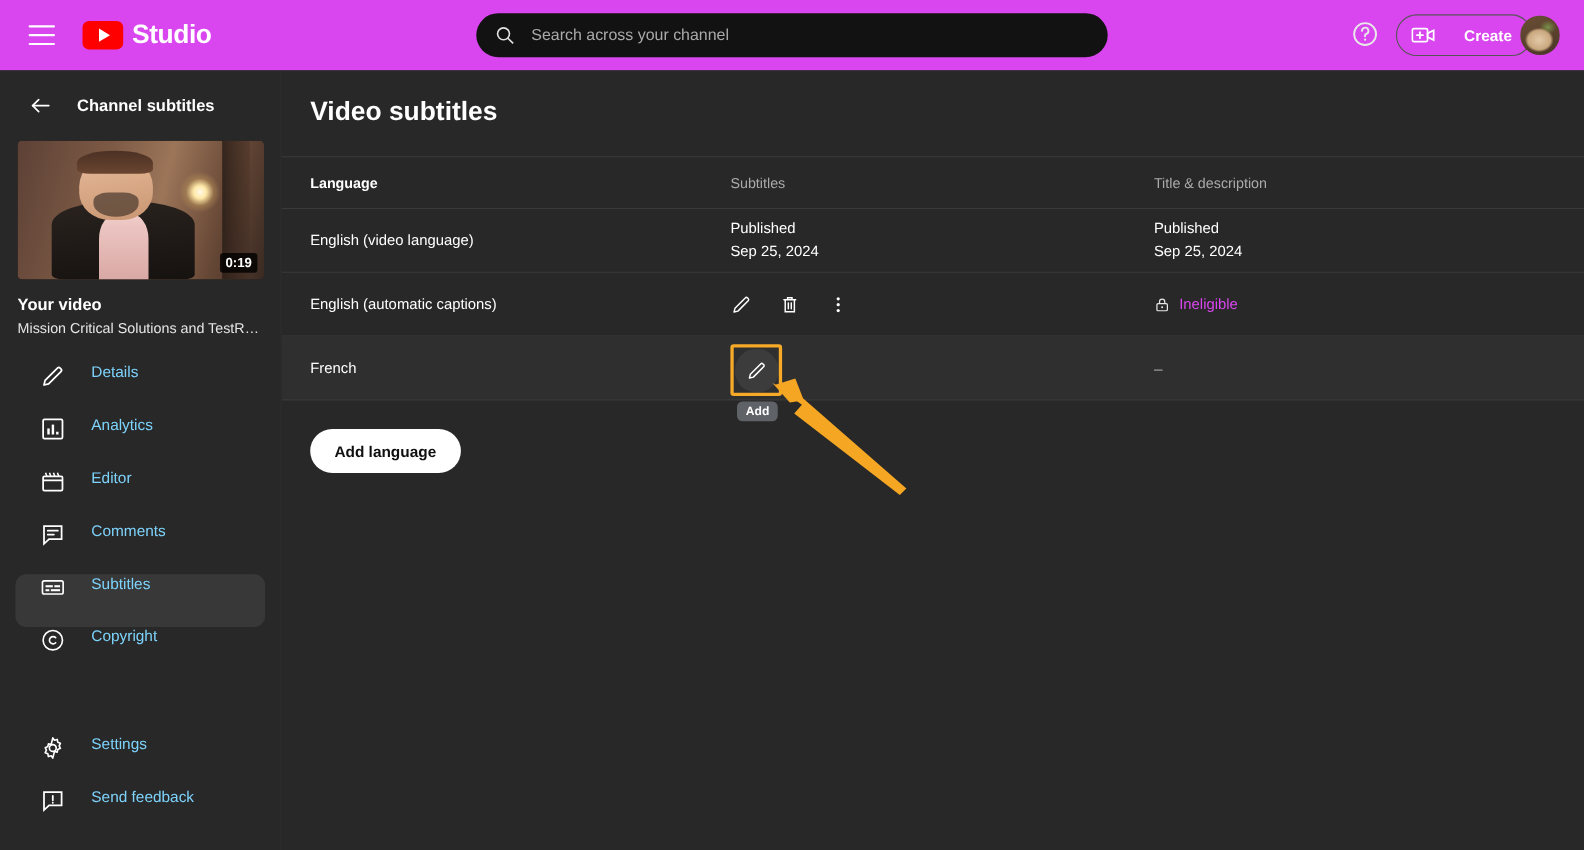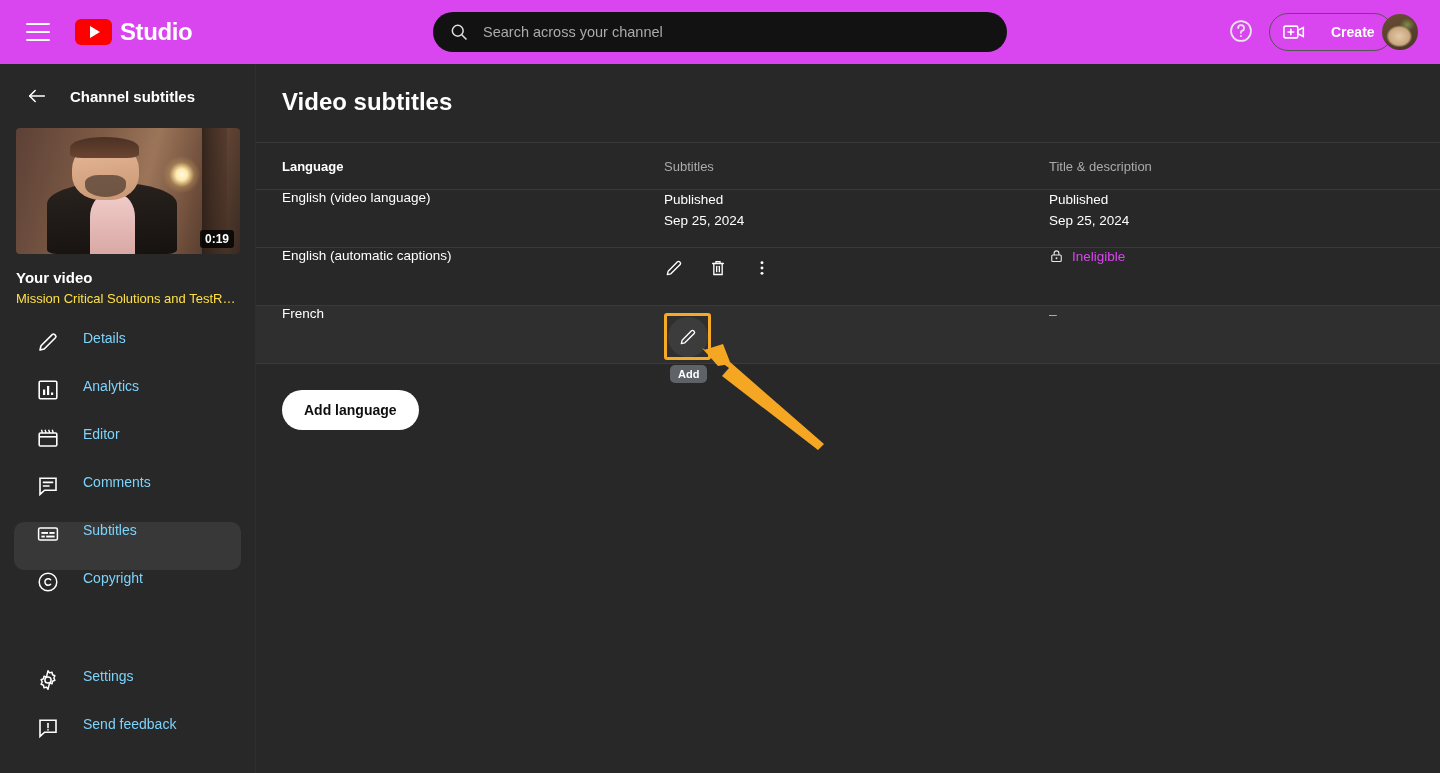--- a/index.html
+++ b/index.html
@@ -127,21 +127,21 @@
   }
   .duration {
     position: absolute; right: 6px; bottom: 6px;
     background: rgba(0,0,0,0.8); color: #fff;
     font-size: 12px; font-weight: bold; padding: 2px 5px; border-radius: 3px;
   }
   .vid-title {
     margin: 15px 16px 0 16px; font-size: 15px; font-weight: bold; color: #fff;
   }
   .vid-sub {
-    margin: 5px 16px 0 16px; font-size: 13px; color: #fde047;
+    margin: 5px 16px 0 16px; font-size: 13px; color: #e5e5e5;
     white-space: nowrap; overflow: hidden; text-overflow: ellipsis;
   }
   .nav { margin-top: 24px; }
   .nav-item {
     display: flex; height: 48px;
     margin: 0 14px; padding-left: 22px; border-radius: 10px;
     cursor: pointer; color: #7dd3fc;
   }
   .nav-item.active { background: #383838; }
   .nav-item .ic { width: 24px; height: 24px; flex: none; }
@@ -160,21 +160,21 @@
   .table { margin-top: 26px; width: 1184px; }
   .thead {
     display: flex; align-items: center; height: 48px;
     border-top: 1px solid #3a3a3a; border-bottom: 1px solid #3a3a3a;
   }
   .th { font-size: 13px; }
   .th.lang { width: 408px; padding-left: 26px; color: #fff; font-weight: bold; }
   .th.subs { width: 385px; color: #aaa; }
   .th.title { flex: 1; color: #aaa; }
   .trow {
-    display: flex; align-items: flex-start; min-height: 58px;
+    display: flex; align-items: center; min-height: 58px;
     border-bottom: 1px solid #3a3a3a;
   }
   .trow.hover { background: #2f2f2f; }
   .td { font-size: 13.5px; color: #fff; }
   .td.lang { width: 408px; padding-left: 26px; }
   .td.subs { width: 385px; display: flex; align-items: center; }
   .td.title { flex: 1; }
   .stack-line1 { line-height: 1.55; }
   .stack-line2 { line-height: 1.55; }
   .icon-btn {

